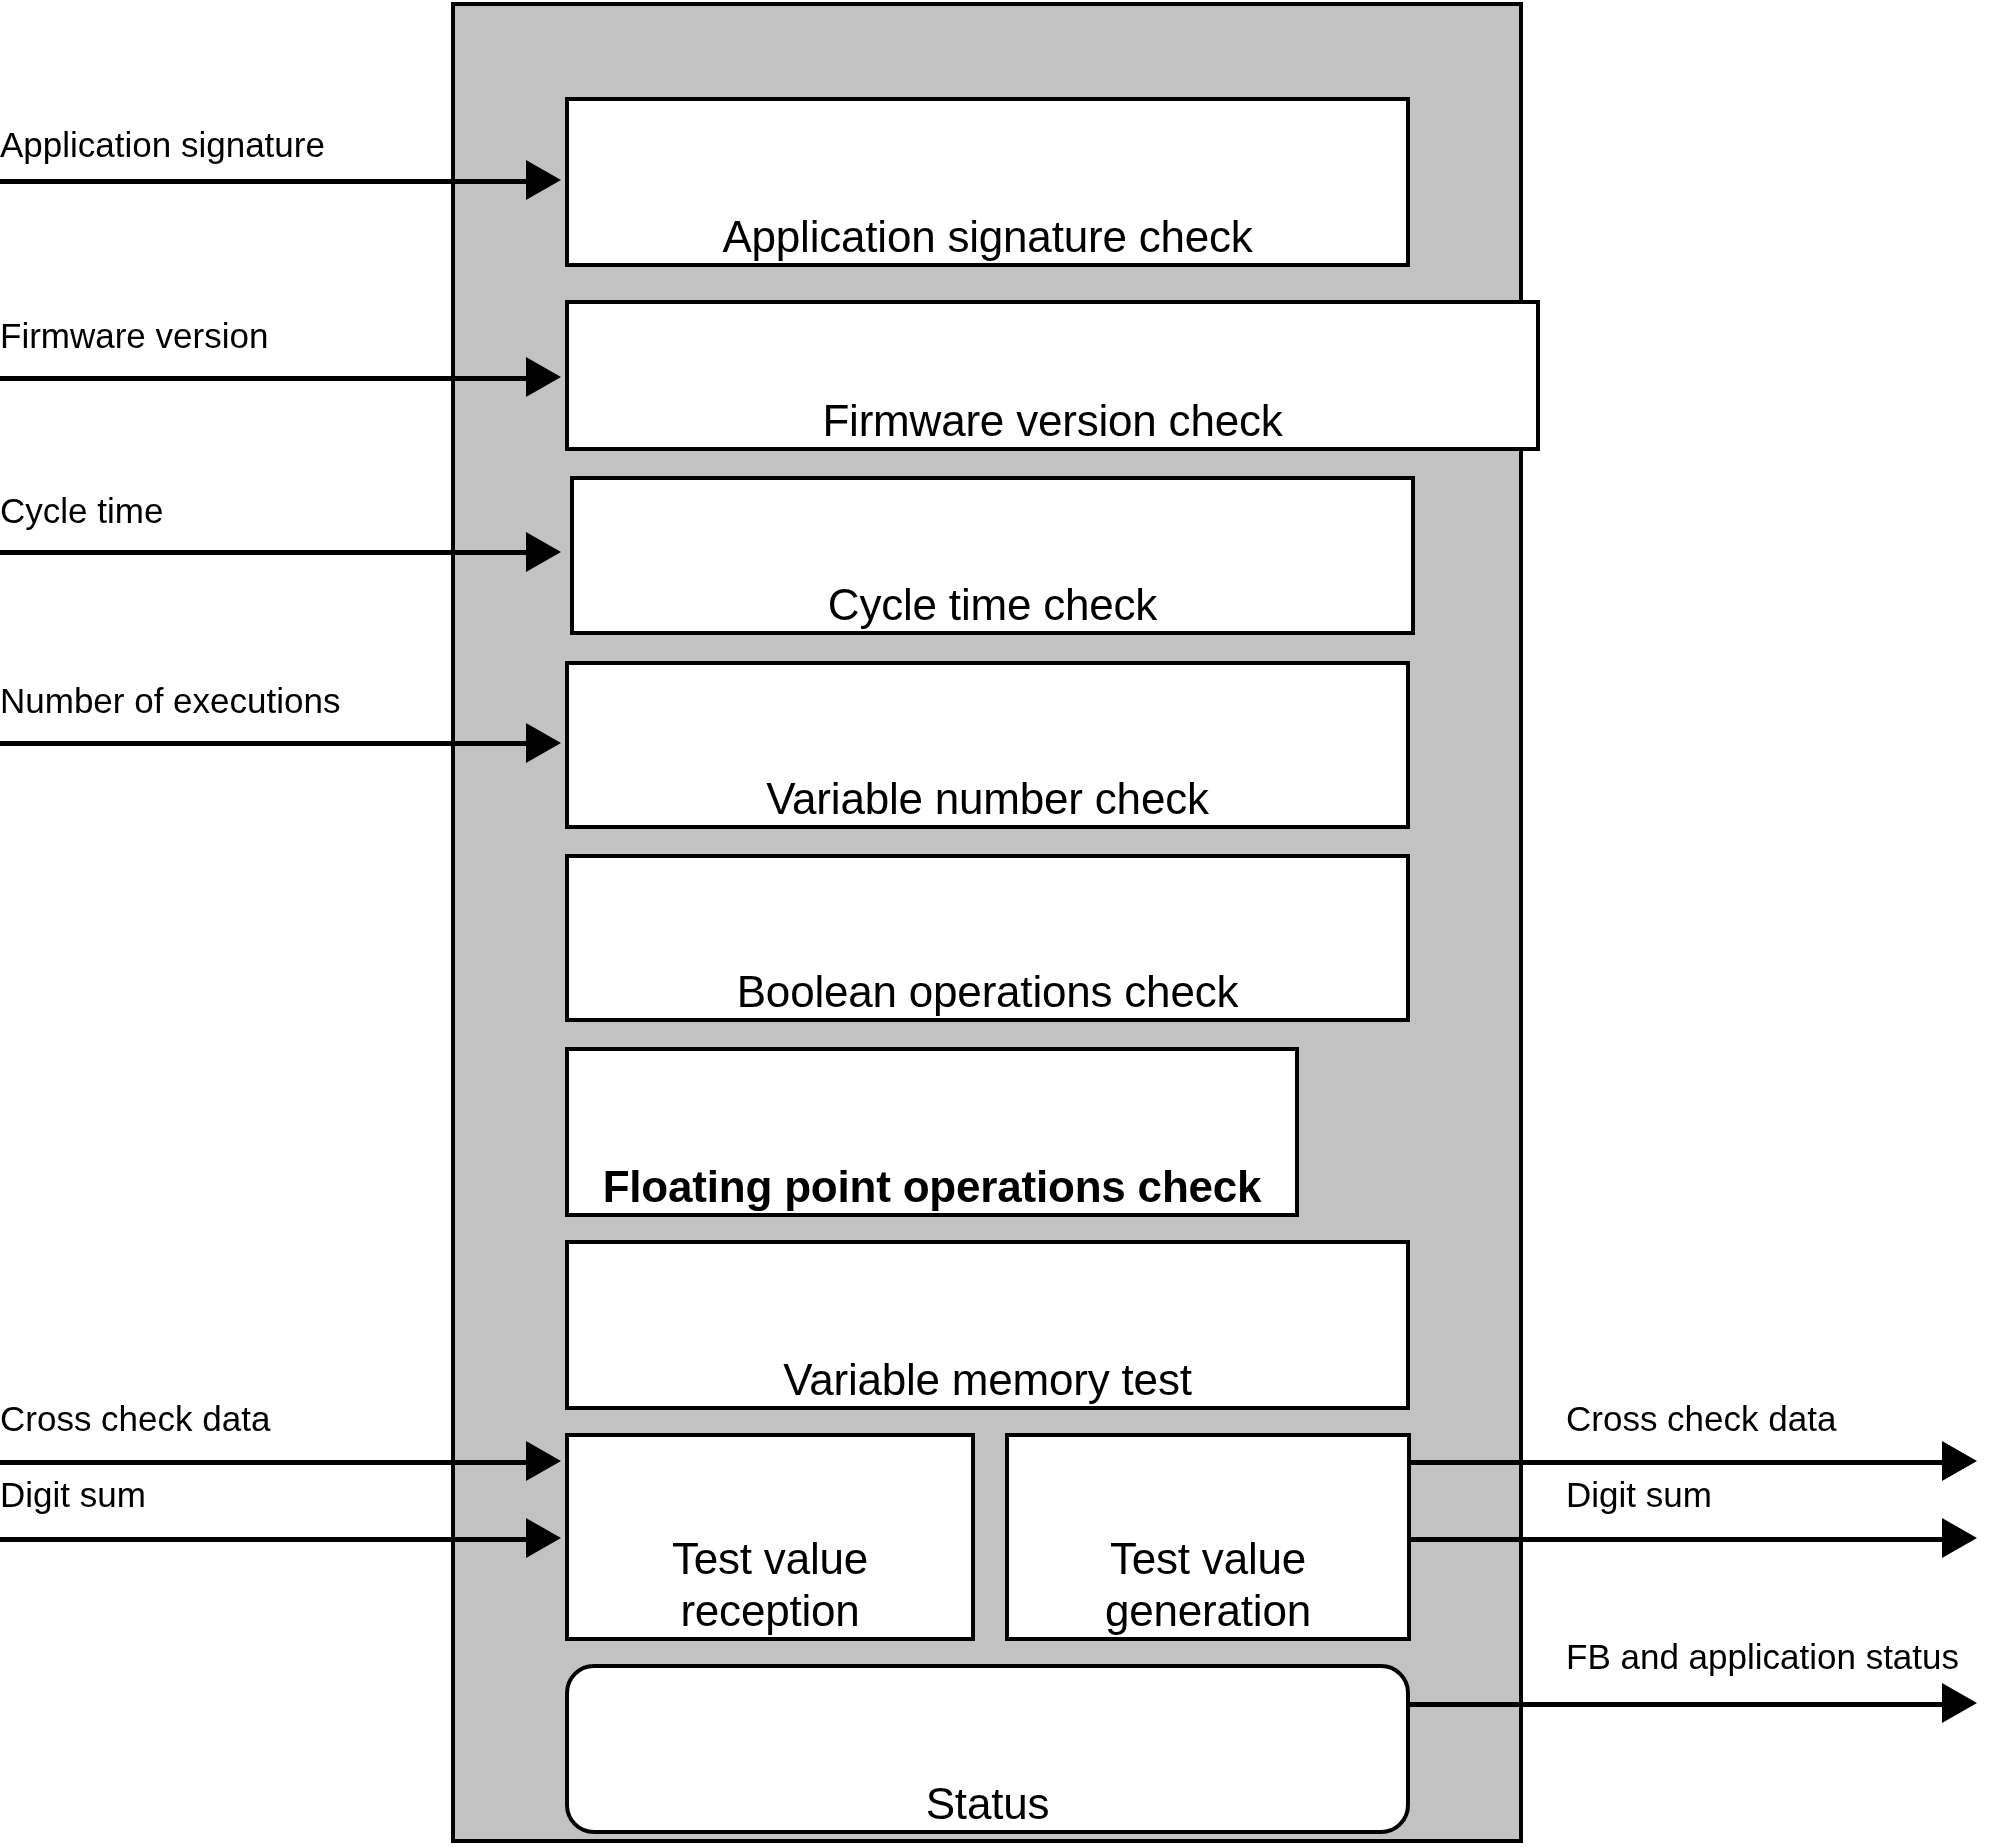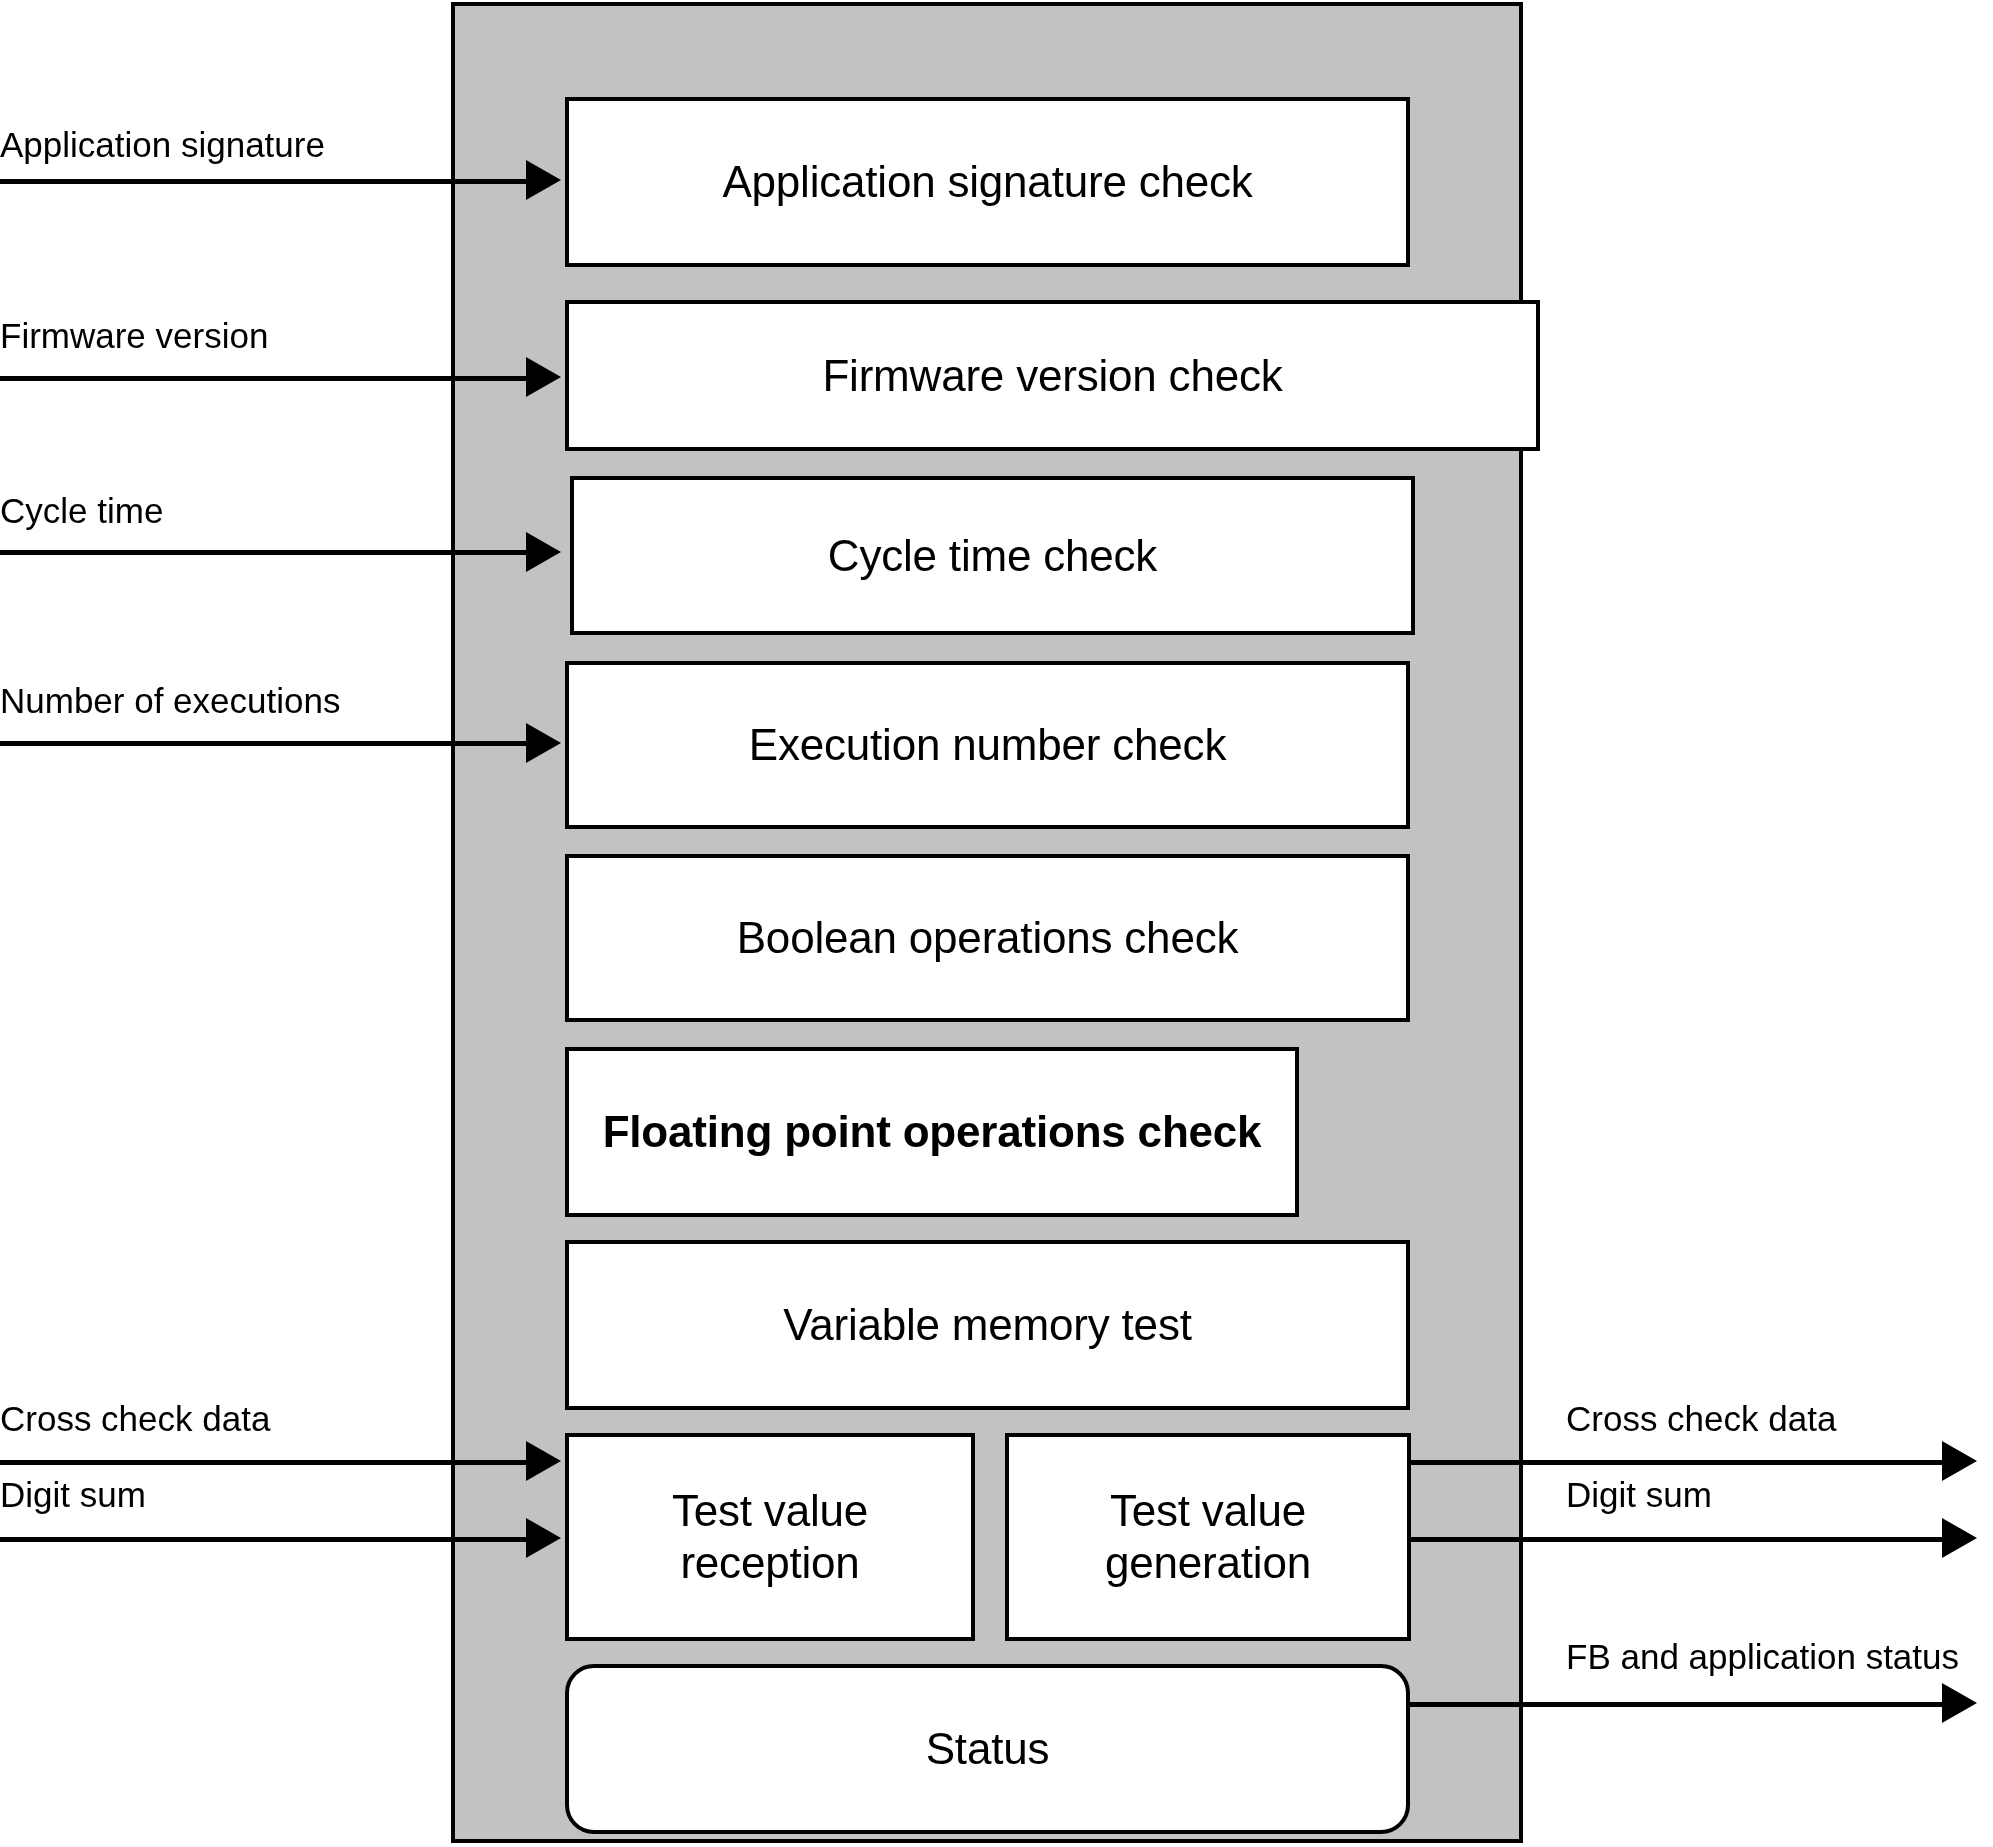--- a/index.html
+++ b/index.html
@@ -28,21 +28,21 @@
     box-sizing: border-box;
   }
 
   
   .fb-box {
     position: absolute;
     background: #ffffff;
     border: 4.8px solid #000000;
     box-sizing: border-box;
     display: flex;
-    align-items: center;
+    align-items: flex-end;
     justify-content: center;
     text-align: center;
     color: #000000;
   }
   .fb-box-label {
     font-size: 44px;
     line-height: 1.18;
     letter-spacing: -0.2px;
     white-space: pre-line;
   }
@@ -85,21 +85,21 @@
 
   <div class="fb-box" style="left:565px; top:300px; width:975px; height:151px;">
     <span class="fb-box-label">Firmware version check</span>
   </div>
 
   <div class="fb-box" style="left:570px; top:476px; width:845px; height:159px;">
     <span class="fb-box-label">Cycle time check</span>
   </div>
 
   <div class="fb-box" style="left:565px; top:661px; width:845px; height:168px;">
-    <span class="fb-box-label">Execution number check</span>
+    <span class="fb-box-label">Variable number check</span>
   </div>
 
   <div class="fb-box" style="left:565px; top:854px; width:845px; height:168px;">
     <span class="fb-box-label">Boolean operations check</span>
   </div>
 
   <div class="fb-box" style="left:565px; top:1047px; width:734px; height:170px;font-weight:bold;">
     <span class="fb-box-label">Floating point operations check</span>
   </div>
 

